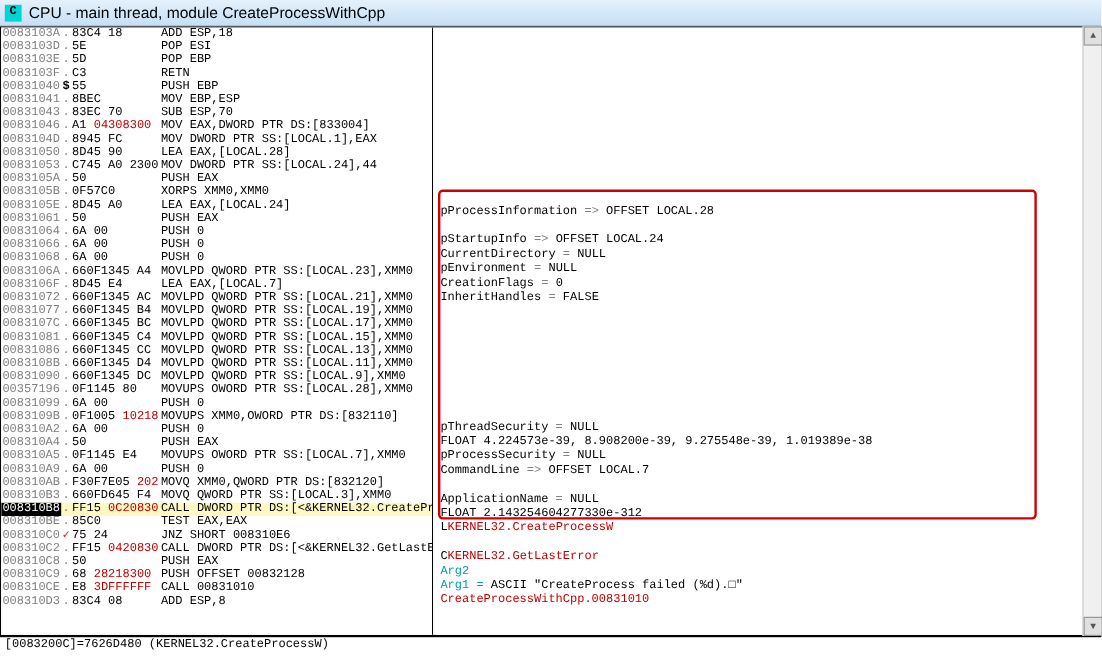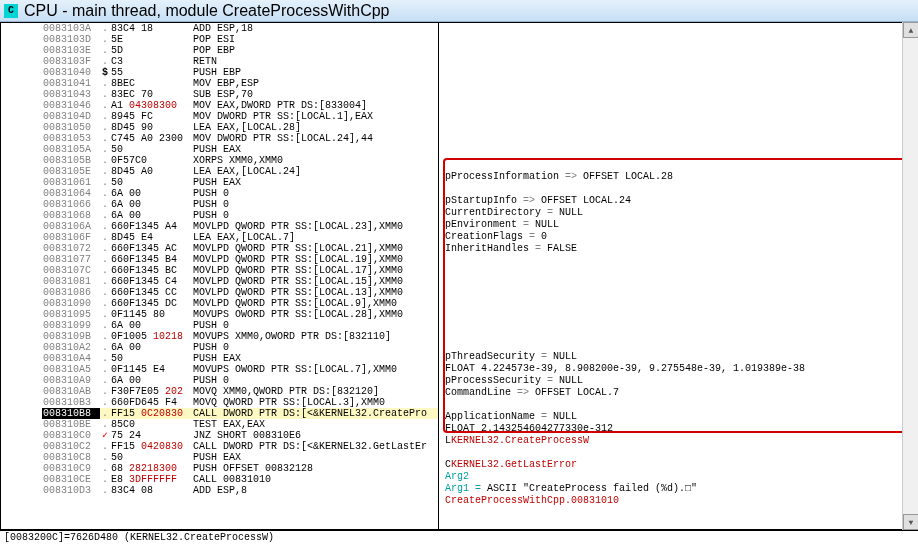--- a/index.html
+++ b/index.html
@@ -26,35 +26,34 @@
   margin-right: 6px;
   display: flex;
   align-items: center;
   justify-content: center;
   font-size: 10px;
   color: #000;
   font-weight: bold;
 }
 .titlebar-text {
   font-family: 'Segoe UI', Tahoma, sans-serif;
-  font-size: 16px;
+  font-size: 13px;
   color: #000;
 }
 .main {
   display: flex;
   height: 508px;
   border: 1px solid #000;
   margin: 0;
 }
 .left-panel {
-  width: 397px;
+  width: 360px;
   overflow: hidden;
   background: #fff;
   border-right: 1px solid #000;
-  margin-left: 41px;
 }
 .right-panel {
   flex: 1;
   position: relative;
   background: #fff;
 }
 .disasm-table {
   border-collapse: collapse;
   width: 100%;
   font-size: 10px;
@@ -281,27 +280,33 @@
             <td class="bytes">660F1345 C4</td>
             <td class="disasm">MOVLPD QWORD PTR SS:[LOCAL.15],XMM0</td>
           </tr>
           <tr>
             <td class="addr">00831086</td>
             <td class="bkpt dot">.</td>
             <td class="bytes">660F1345 CC</td>
             <td class="disasm">MOVLPD QWORD PTR SS:[LOCAL.13],XMM0</td>
           </tr>
           <tr>
+            <td class="addr">0083108B</td>
+            <td class="bkpt dot">.</td>
+            <td class="bytes">660F1345 D4</td>
+            <td class="disasm">MOVLPD QWORD PTR SS:[LOCAL.11],XMM0</td>
+          </tr>
+          <tr>
             <td class="addr">00831090</td>
             <td class="bkpt dot">.</td>
             <td class="bytes">660F1345 DC</td>
             <td class="disasm">MOVLPD QWORD PTR SS:[LOCAL.9],XMM0</td>
           </tr>
           <tr>
-            <td class="addr">00831095</td>
+            <td class="addr">00357196</td>
             <td class="bkpt dot">.</td>
             <td class="bytes">0F1145 80</td>
             <td class="disasm">MOVUPS OWORD PTR SS:[LOCAL.28],XMM0</td>
           </tr>
           <tr>
             <td class="addr">00831099</td>
             <td class="bkpt dot">.</td>
             <td class="bytes">6A 00</td>
             <td class="disasm">PUSH 0</td>
           </tr>

